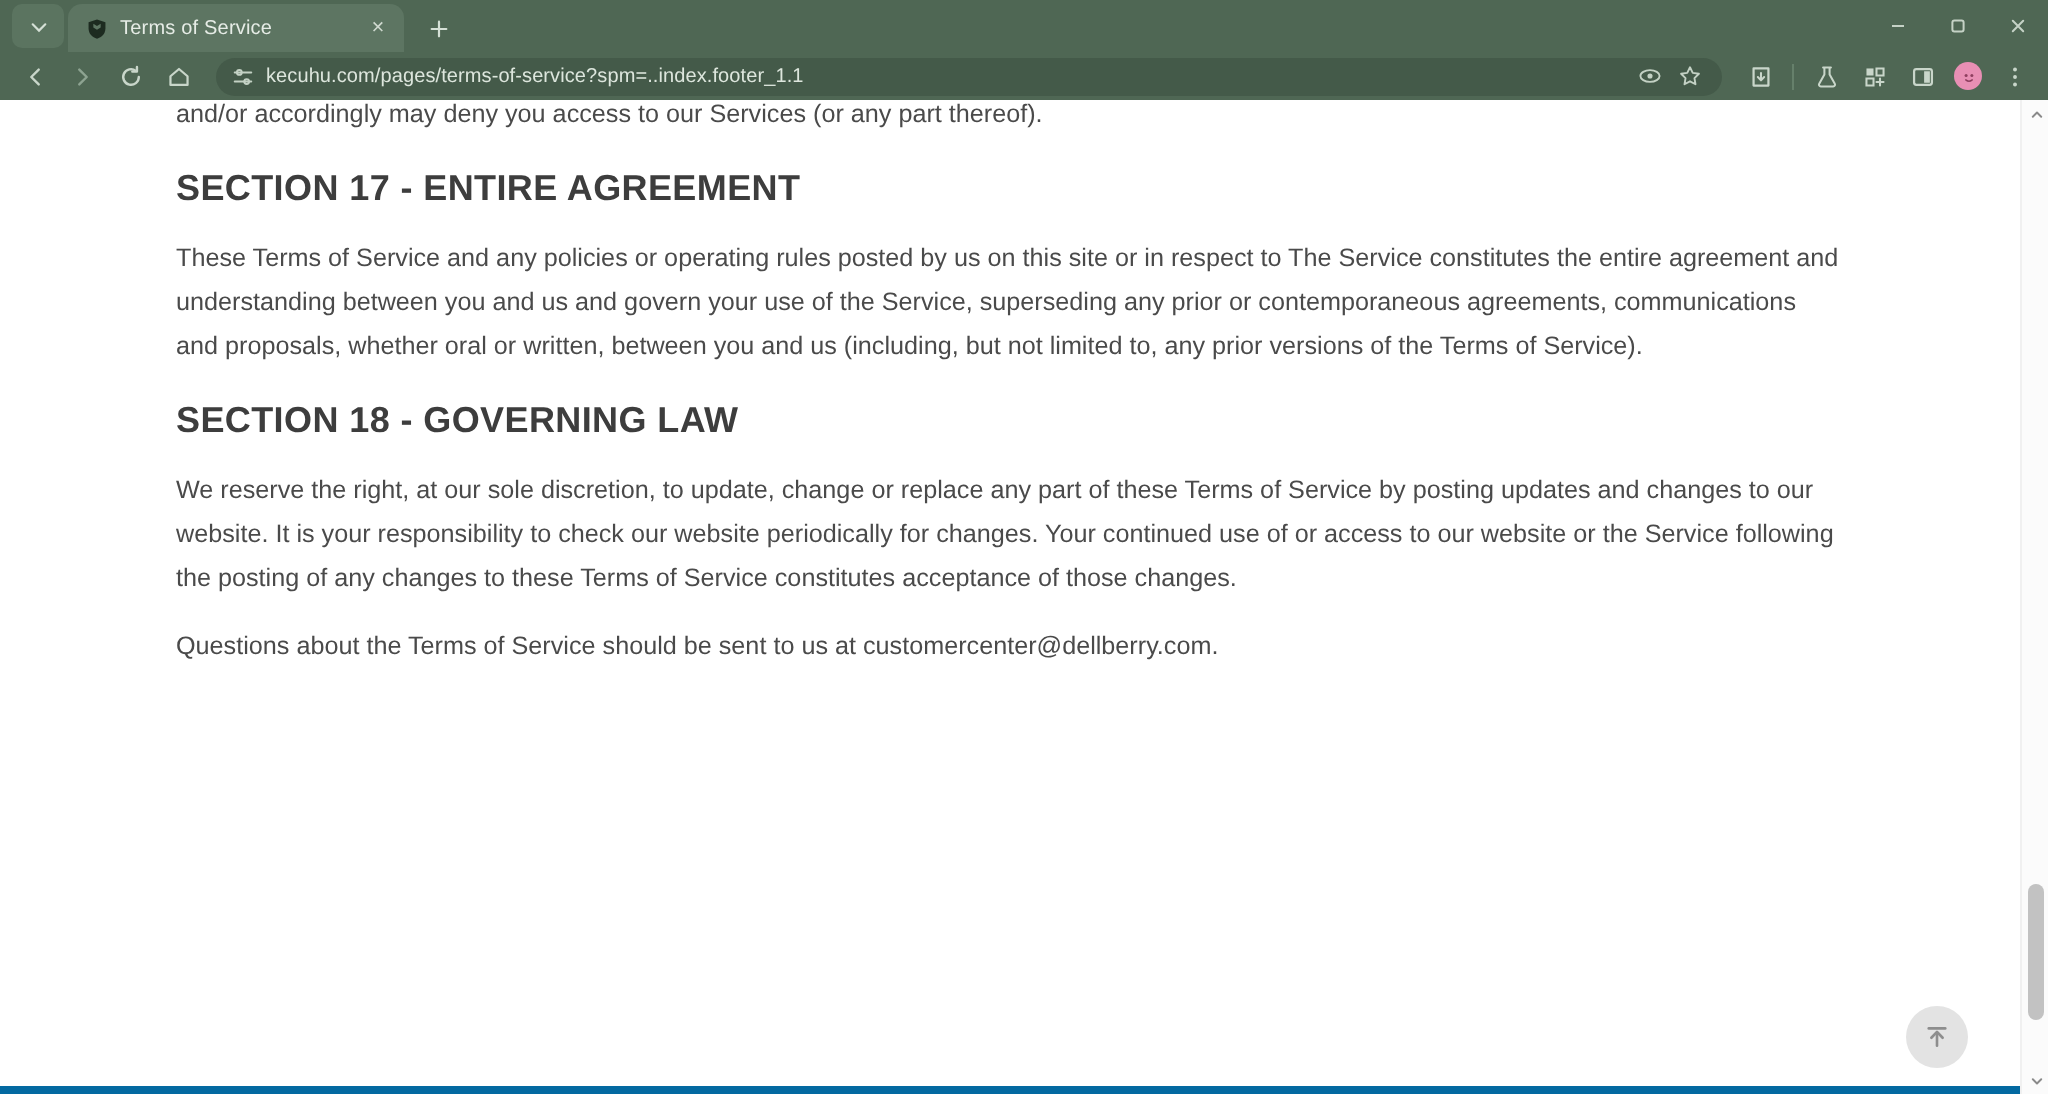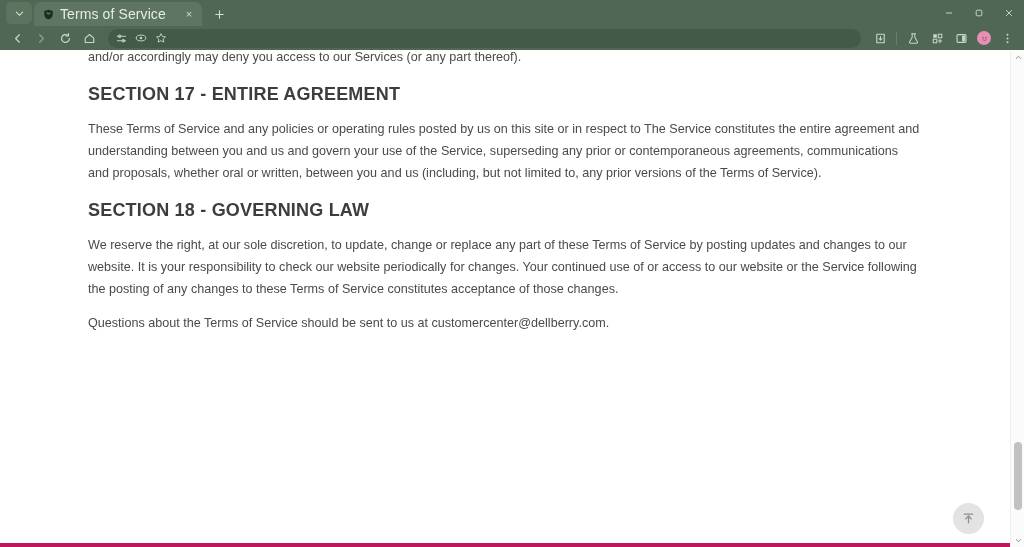--- a/index.html
+++ b/index.html
@@ -40,21 +40,21 @@
     align-items: center;
     padding: 0 6px 0 8px;
     gap: 6px;
   }
   .tab-favicon {
     width: 12px; height: 12px;
     flex: 0 0 auto;
     display: flex; align-items: center; justify-content: center;
   }
   .tab-title {
-    font-size: 14px;
+    font-size: 10px;
     color: #e6ece6;
     white-space: nowrap;
     overflow: hidden;
     text-overflow: ellipsis;
     flex: 1 1 auto;
     letter-spacing: .1px;
   }
   .tab-close {
     width: 14px; height: 14px;
     flex: 0 0 auto;
@@ -136,21 +136,21 @@
     display: flex; align-items: center; justify-content: center;
     flex: 0 0 auto;
     margin: 0 3px;
   }
 
   
   .viewport {
     position: relative;
     width: 1024px;
     height: 497px;
-    background: #be185d;
+    background: #0369a1;
     overflow: hidden;
   }
   .page {
     width: 1010px;
     height: 497px;
     background: #fff;
     position: relative;
   }
 
   .content {
@@ -284,20 +284,21 @@
     </div>
 
     <div class="omnibox">
       <span class="omnibox-icon">
         <svg width="11" height="11" viewBox="0 0 12 12">
           <path d="M1.5 3.5 H10.5 M1.5 8.5 H10.5" stroke="currentColor" stroke-width="1.1" stroke-linecap="round"></path>
           <circle cx="4" cy="3.5" r="1.3" fill="none" stroke="currentColor" stroke-width="1.1"></circle>
           <circle cx="8" cy="8.5" r="1.3" fill="none" stroke="currentColor" stroke-width="1.1"></circle>
         </svg>
       </span>
+      <span class="omnibox-url">kecuhu.com/pages/terms-of-service?spm=..index.footer_1.1</span>
       <span class="omni-right">
         <span class="omni-act">
           <svg width="12" height="12" viewBox="0 0 14 14">
             <ellipse cx="7" cy="7" rx="5.6" ry="3.4" fill="none" stroke="currentColor" stroke-width="1.1"></ellipse>
             <circle cx="7" cy="7" r="1.5" fill="currentColor"></circle>
           </svg>
         </span>
         <span class="omni-act">
           <svg width="12" height="12" viewBox="0 0 14 14">
             <path d="M7 1.9 L8.6 5.2 L12.2 5.7 L9.6 8.2 L10.2 11.8 L7 10.1 L3.8 11.8 L4.4 8.2 L1.8 5.7 L5.4 5.2 Z" fill="none" stroke="currentColor" stroke-width="1.1" stroke-linejoin="round"></path>

